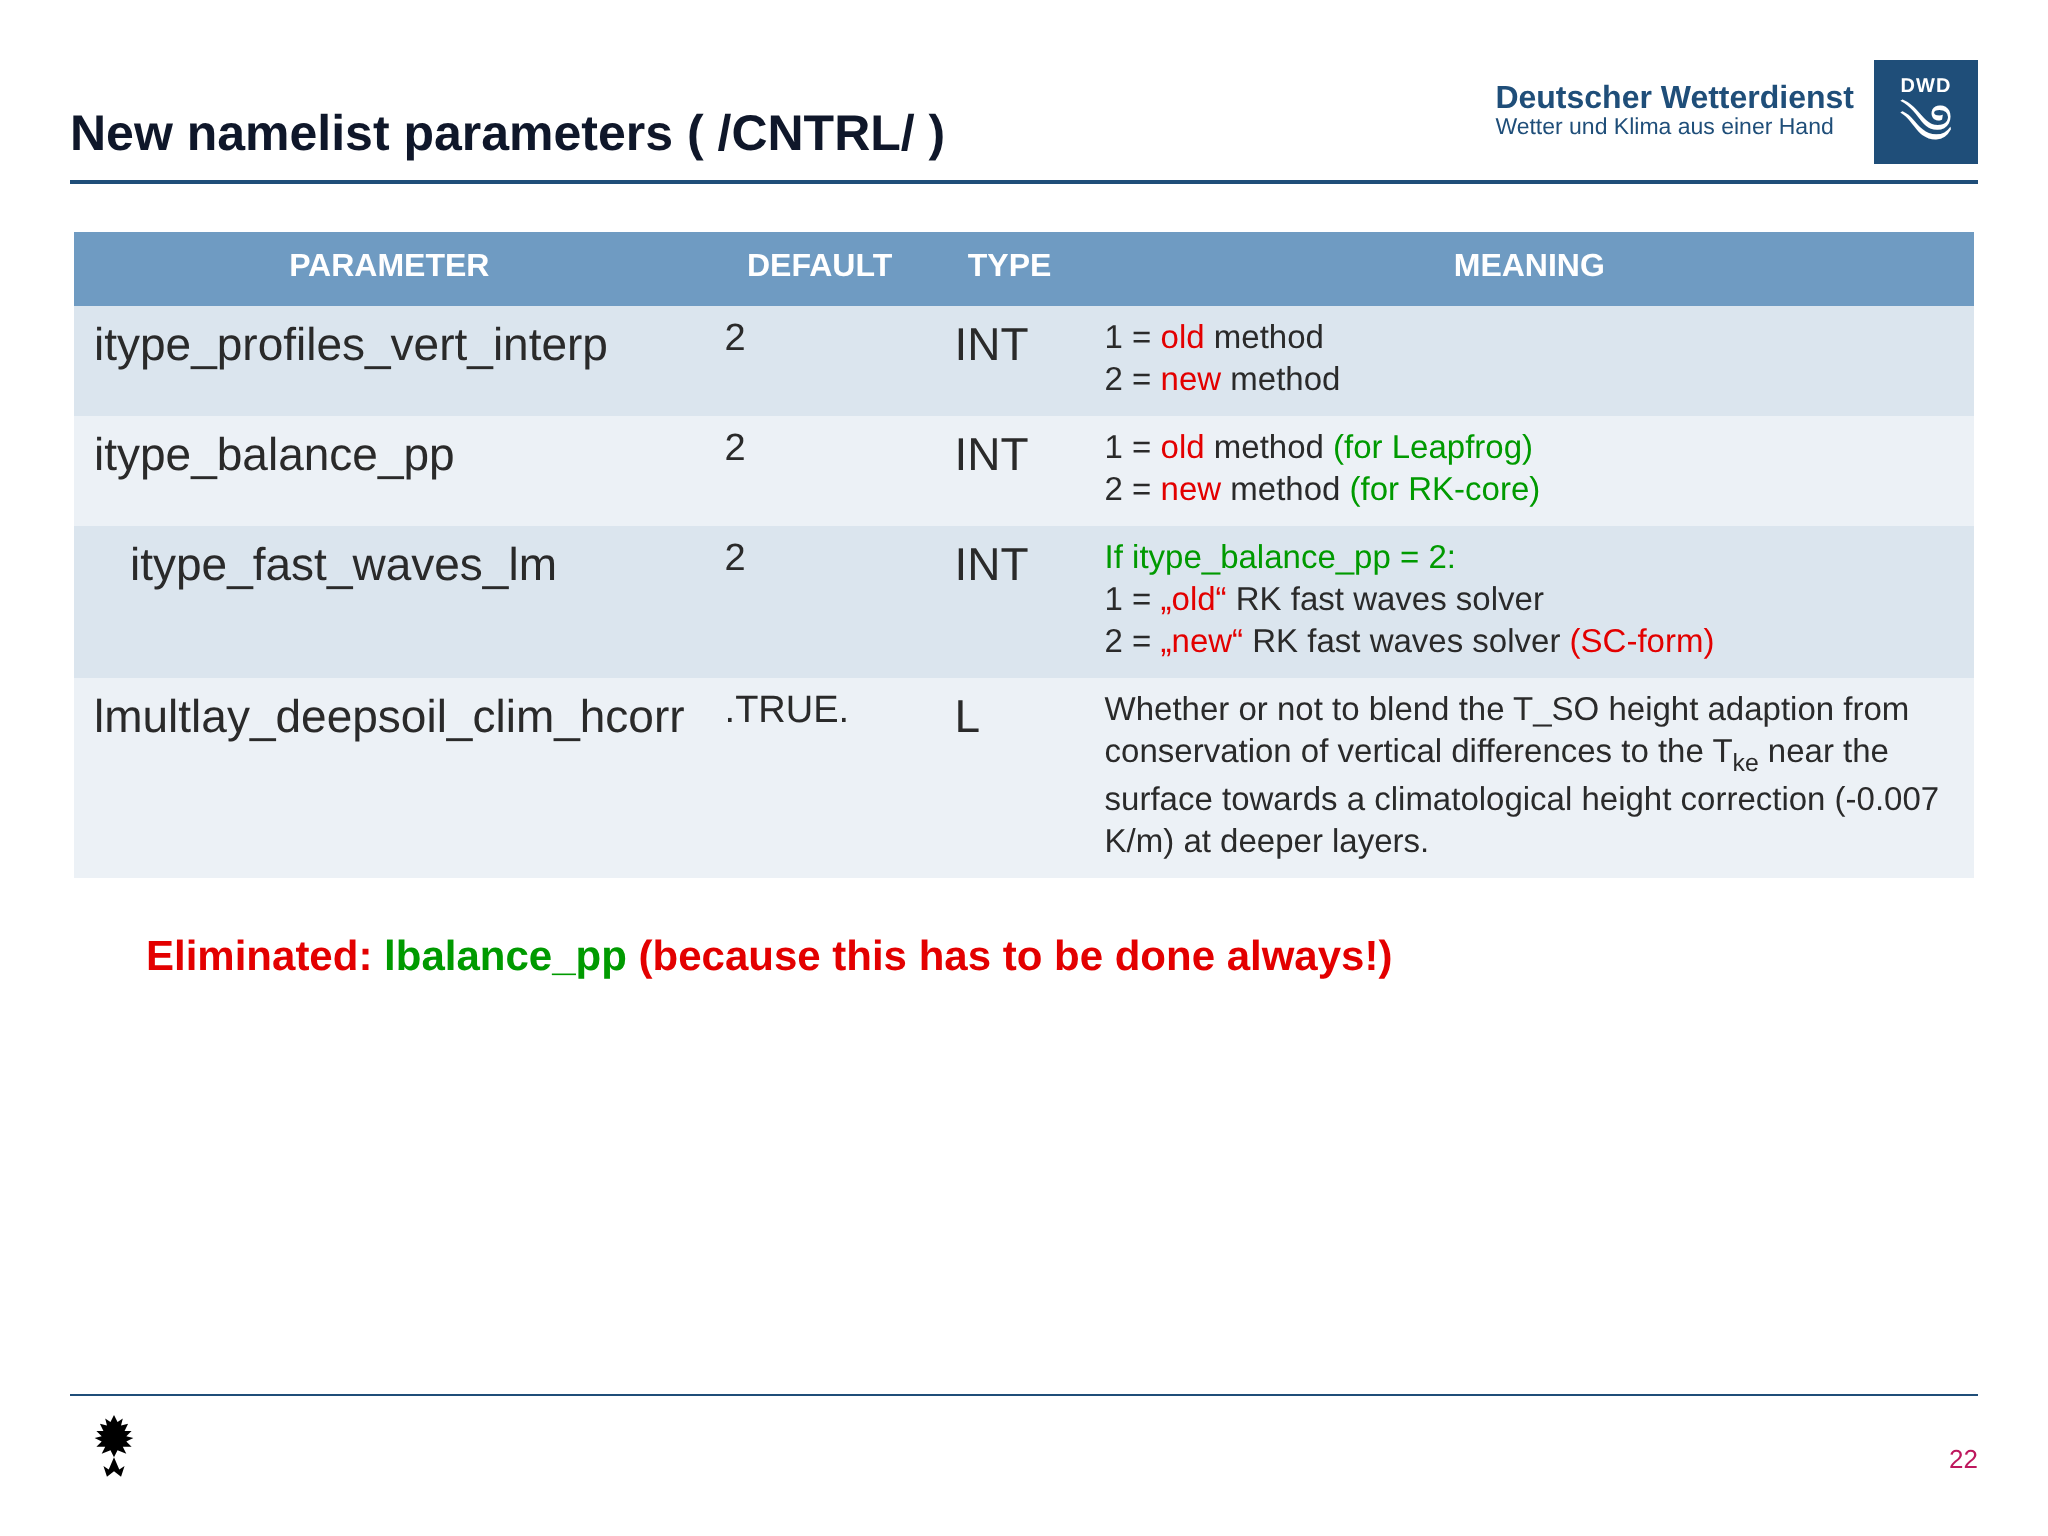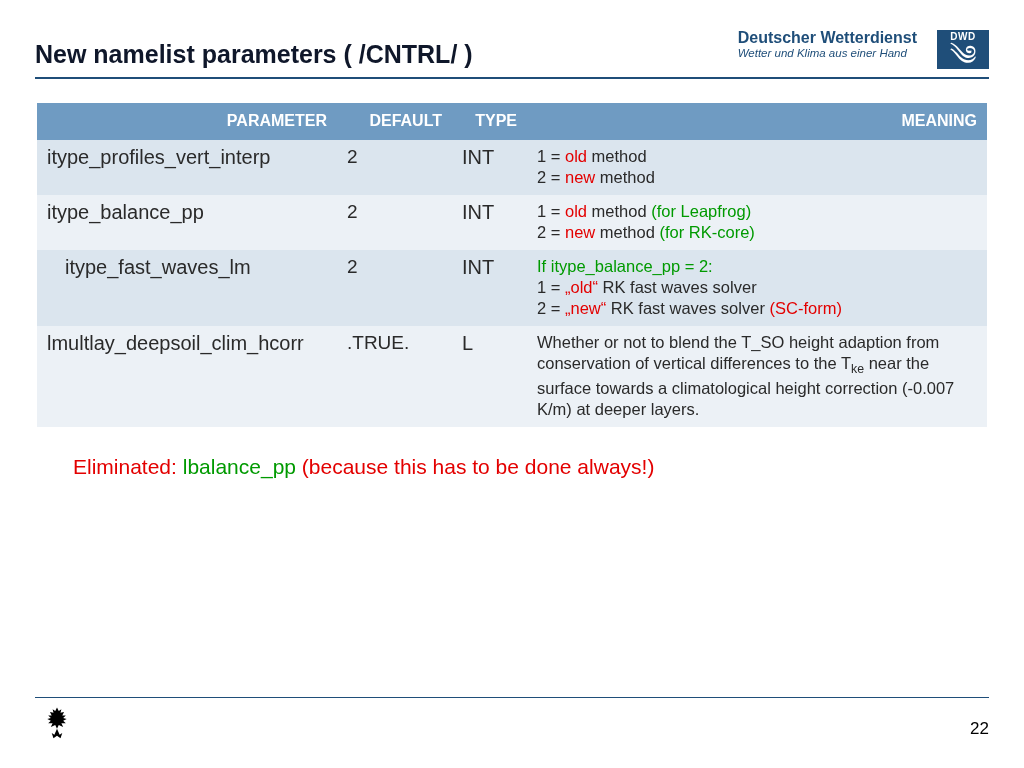--- a/index.html
+++ b/index.html
@@ -8,47 +8,47 @@
     font-family: Arial, Helvetica, sans-serif;
     background: #fff;
     width: 1024px;
     height: 768px;
     position: relative;
     overflow: hidden;
   }
   .slide { padding: 30px 35px 0 35px; }
   .header-row { display: flex; justify-content: space-between; align-items: flex-end; margin-bottom: 8px; }
   .title { font-size: 25px; font-weight: bold; color: #0f172a; flex: 1; }
-  .brand { display: flex; gap: 20px; margin-left: 40px; }
+  .brand { display: flex; align-items: center; gap: 10px; margin-left: 40px; }
   .brand-text { text-align: left; }
   .brand-main { font-size: 16px; font-weight: bold; color: #1f4e79; line-height: 1.05; }
-  .brand-sub { font-size: 11.5px; color: #1f4e79; font-style: italic; }
-  .logo-box { width: 52px; height: 39px; background: #1f4e79; color: #fff; display: flex; flex-direction: column; align-items: center; justify-content: center; padding-top:2px;}
+  .brand-sub { font-size: 11.5px; color: #1f4e79; }
+  .logo-box { width: 52px; height: 52px; background: #1f4e79; color: #fff; display: flex; flex-direction: column; align-items: center; justify-content: center; padding-top:2px;}
   .logo-box .dwd { font-size: 10px; font-weight: bold; letter-spacing: 0.5px; }
   .logo-box .swirl { font-size: 28px; line-height: 1; }
   hr.top-rule { border: none; border-top: 2px solid #1f4e79; margin: 0 0 24px 0; }
   table.params { width: 950px; border-collapse: collapse; margin: 0 auto; font-size: 17px; }
-  table.params th { background: #6f9bc2; color: #fff; font-weight: bold; text-align: right; padding: 8px 10px; font-size: 16px; }
+  table.params th { background: #6f9bc2; color: #fff; font-weight: bold; text-align: center; padding: 8px 10px; font-size: 16px; }
   table.params td { padding: 6px 10px; vertical-align: top; color: #2a2a2a; }
   table.params tbody tr:nth-child(odd) td { background: #dbe5ee; }
   table.params tbody tr:nth-child(even) td { background: #ecf1f6; }
-  .col-param { width: 300px; font-size: 20px; }
+  .col-param { width: 300px; font-size: 23px; }
   .col-def { width: 115px; font-size: 19px; }
-  .col-type { width: 75px; font-size: 20px; }
+  .col-type { width: 75px; font-size: 23px; }
   .col-mean { font-size: 16.5px; line-height: 1.3; }
   .red { color: #e30000; }
   .green { color: #009a00; margin-top: 11px; }
   .indent { padding-left: 18px; display: inline-block; }
   sub { font-size: 0.75em; }
-  .elim { margin: 28px 0 0 38px; font-size: 21px; font-weight: normal; }
+  .elim { margin: 28px 0 0 38px; font-size: 21px; font-weight: bold; }
   .footer { position: absolute; left: 35px; right: 35px; bottom: 14px; }
   hr.bot-rule { border: none; border-top: 1.5px solid #1f4e79; margin: 0 0 6px 0; }
   .foot-row { display: flex; justify-content: space-between; align-items: center; }
   .eagle { font-size: 36px; color: #000; line-height: 1; }
-  .page-num { font-size: 17px; color: #000000; }
+  .page-num { font-size: 13px; color: #be185d; }
 </style>
 </head>
 <body>
 
 <div class="slide">
   <div class="header-row">
     <div class="title">New namelist parameters ( /CNTRL/ )</div>
     <div class="brand">
       <div class="brand-text">
         <div class="brand-main">Deutscher Wetterdienst</div>

